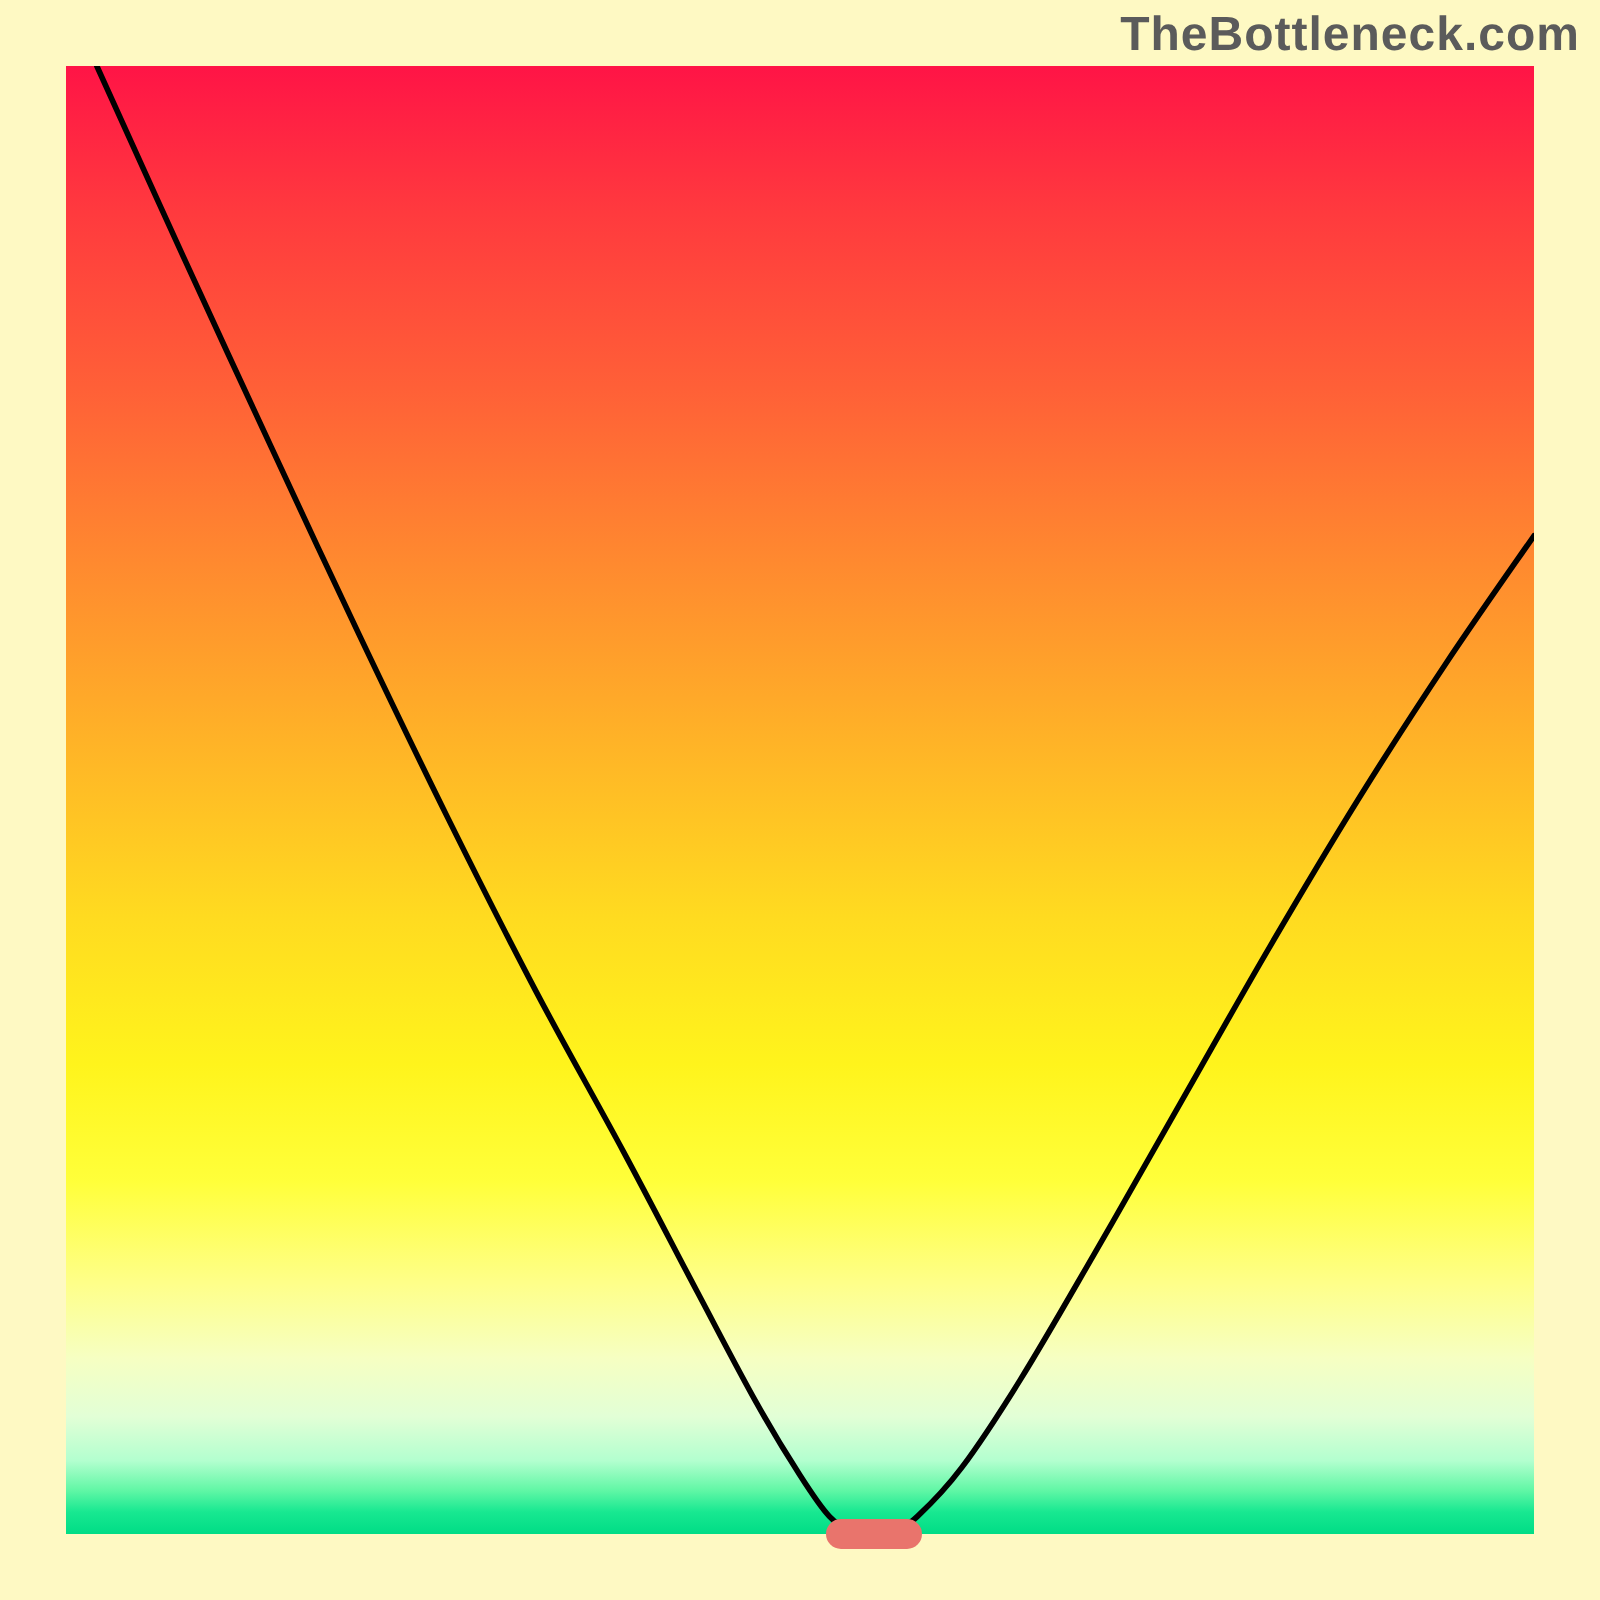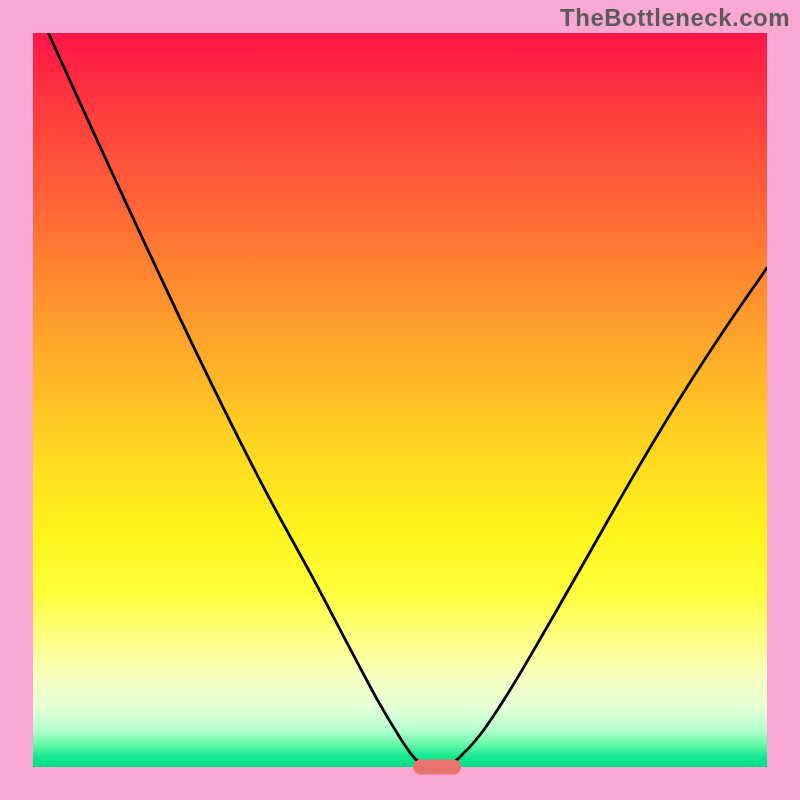--- a/index.html
+++ b/index.html
@@ -8,21 +8,21 @@
     width: 800px;
     height: 800px;
     overflow: hidden;
     background: #000;
     font-family: Arial, Helvetica, sans-serif;
   }
   .frame {
     position: relative;
     width: 800px;
     height: 800px;
-    background: #f9a8d4;
+    background: #fef9c3;
   }
   .watermark {
     position: absolute;
     top: 4px;
     right: 10px;
     color: #5b5b5b;
     font-size: 24px;
     font-weight: 600;
     letter-spacing: 0.5px;
     z-index: 10;

